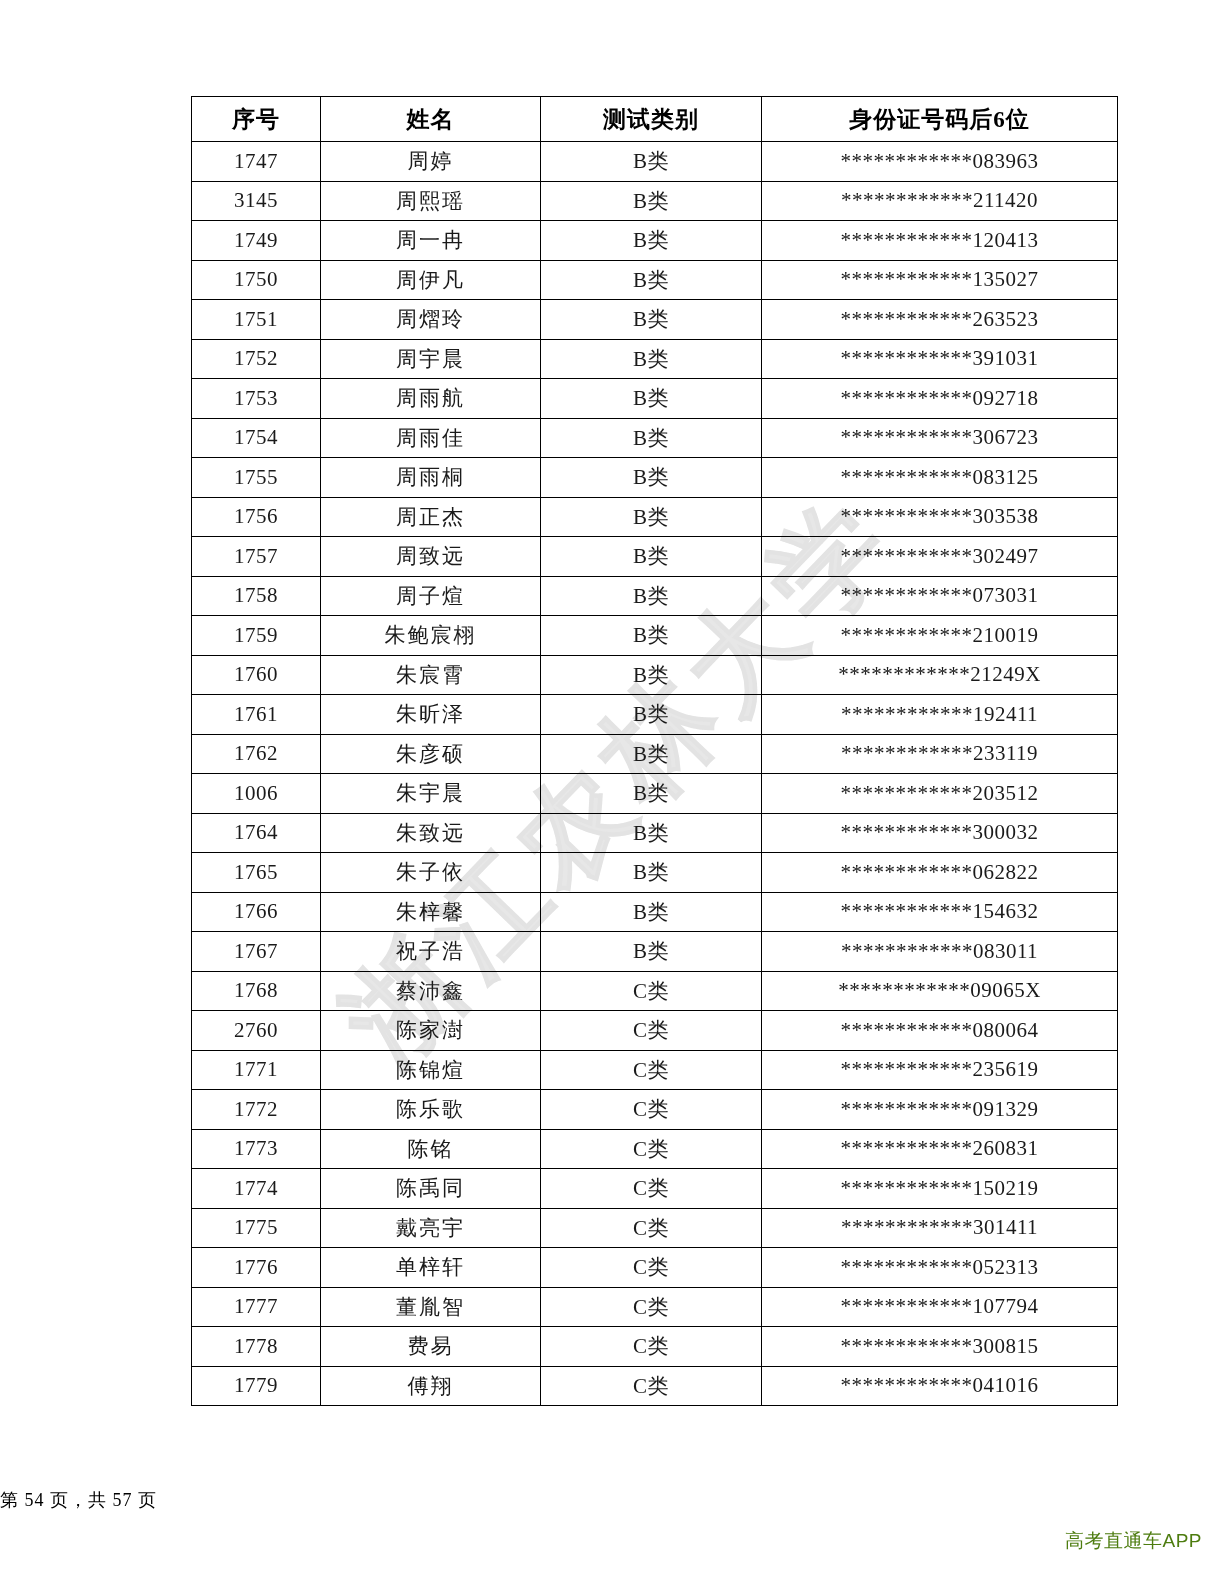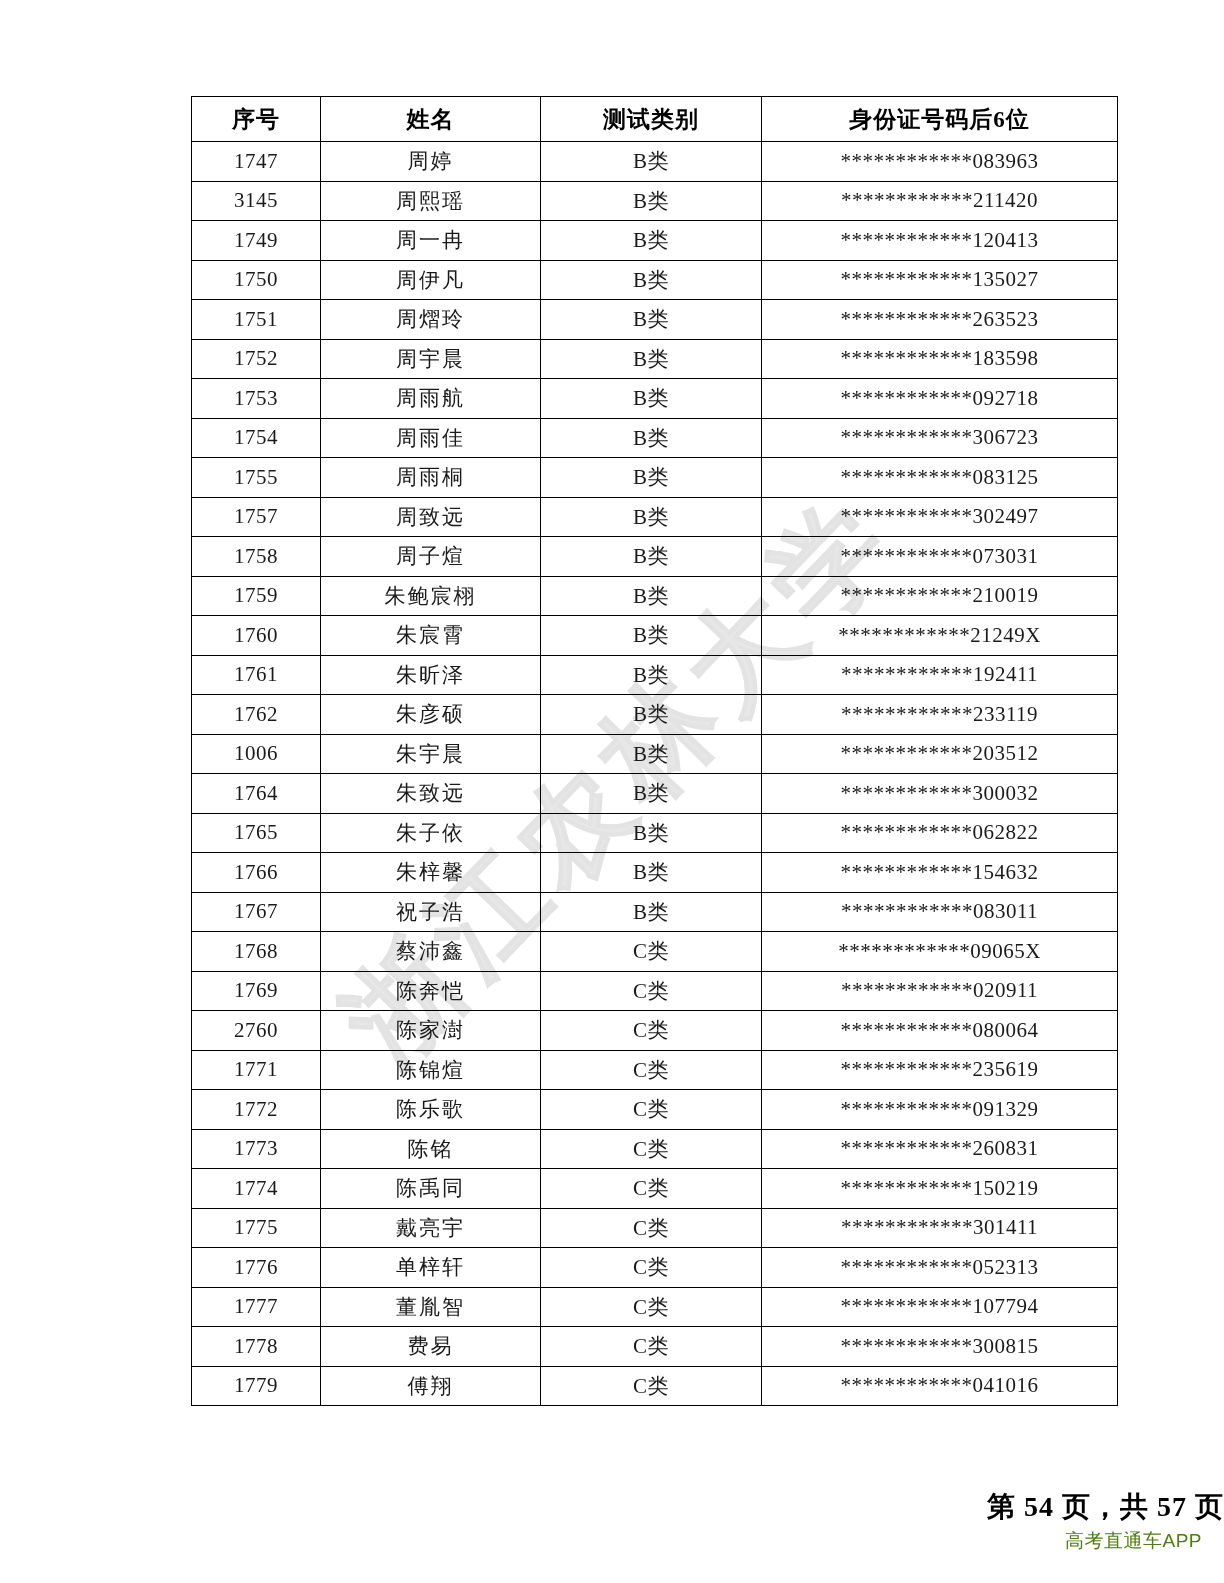--- a/index.html
+++ b/index.html
@@ -84,23 +84,23 @@
   table.roster tbody td.name  { font-size: 21px; letter-spacing: 2px; }
   table.roster tbody td.type  { font-size: 21px; letter-spacing: 0.5px; }
   table.roster tbody td.idnum { font-size: 21px; letter-spacing: 0.5px; }
 
   
   #page-footer {
     position: absolute;
     left: 0;
     top: 1488px;
     width: 1224px;
-    text-align: right;
-    font-size: 28px;
-    font-weight: 700;
+    text-align: left;
+    font-size: 18px;
+    font-weight: 400;
     color: #000000;
     letter-spacing: 1px;
     z-index: 2;
   }
   #app-mark {
     position: absolute;
     right: 22px;
     top: 1528px;
     font-family: "Liberation Sans", "DejaVu Sans", sans-serif;
     font-size: 19px;
@@ -160,41 +160,47 @@
         <tr>
           <td class="seq">1751</td>
           <td class="name">周熠玲</td>
           <td class="type">B类</td>
           <td class="idnum">************263523</td>
         </tr>
         <tr>
           <td class="seq">1752</td>
           <td class="name">周宇晨</td>
           <td class="type">B类</td>
-          <td class="idnum">************183598</td>
+          <td class="idnum">************391031</td>
         </tr>
         <tr>
           <td class="seq">1753</td>
           <td class="name">周雨航</td>
           <td class="type">B类</td>
           <td class="idnum">************092718</td>
         </tr>
         <tr>
           <td class="seq">1754</td>
           <td class="name">周雨佳</td>
           <td class="type">B类</td>
           <td class="idnum">************306723</td>
         </tr>
         <tr>
           <td class="seq">1755</td>
           <td class="name">周雨桐</td>
           <td class="type">B类</td>
           <td class="idnum">************083125</td>
         </tr>
         <tr>
+          <td class="seq">1756</td>
+          <td class="name">周正杰</td>
+          <td class="type">B类</td>
+          <td class="idnum">************303538</td>
+        </tr>
+        <tr>
           <td class="seq">1757</td>
           <td class="name">周致远</td>
           <td class="type">B类</td>
           <td class="idnum">************302497</td>
         </tr>
         <tr>
           <td class="seq">1758</td>
           <td class="name">周子煊</td>
           <td class="type">B类</td>
           <td class="idnum">************073031</td>
@@ -251,26 +257,20 @@
           <td class="seq">1767</td>
           <td class="name">祝子浩</td>
           <td class="type">B类</td>
           <td class="idnum">************083011</td>
         </tr>
         <tr>
           <td class="seq">1768</td>
           <td class="name">蔡沛鑫</td>
           <td class="type">C类</td>
           <td class="idnum">************09065X</td>
-        </tr>
-        <tr>
-          <td class="seq">1769</td>
-          <td class="name">陈奔恺</td>
-          <td class="type">C类</td>
-          <td class="idnum">************020911</td>
         </tr>
         <tr>
           <td class="seq">2760</td>
           <td class="name">陈家澍</td>
           <td class="type">C类</td>
           <td class="idnum">************080064</td>
         </tr>
         <tr>
           <td class="seq">1771</td>
           <td class="name">陈锦煊</td>

